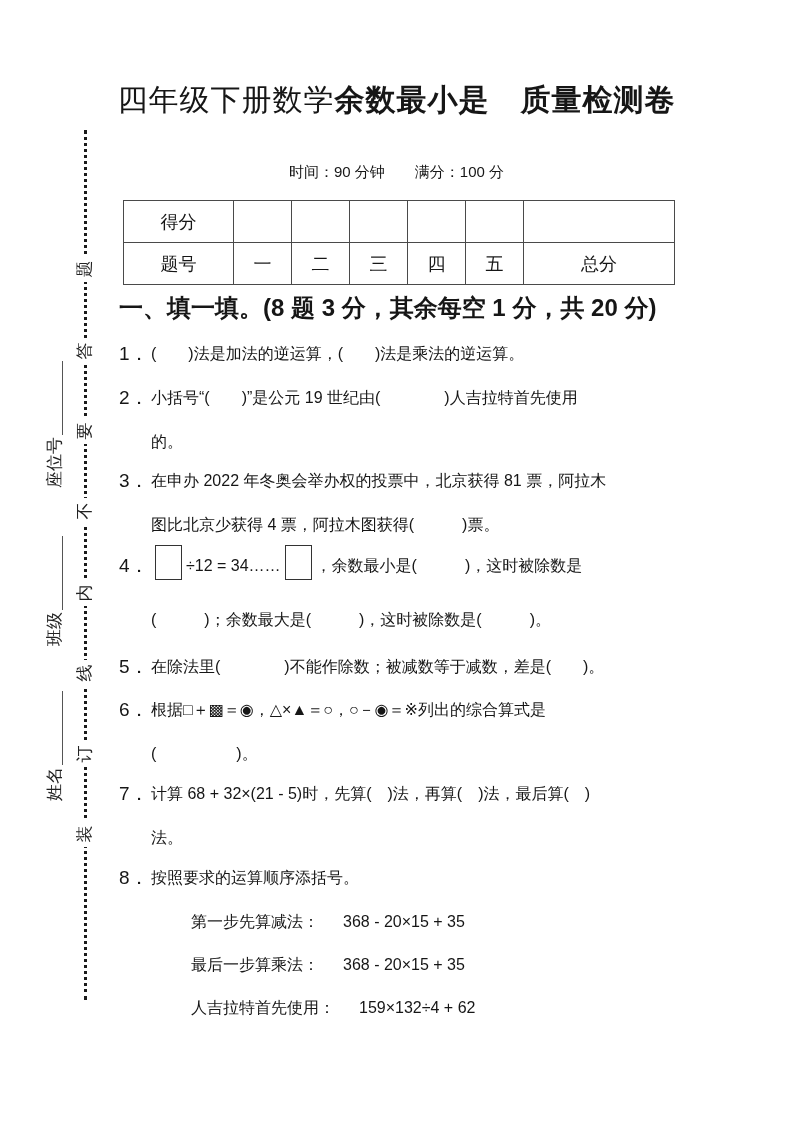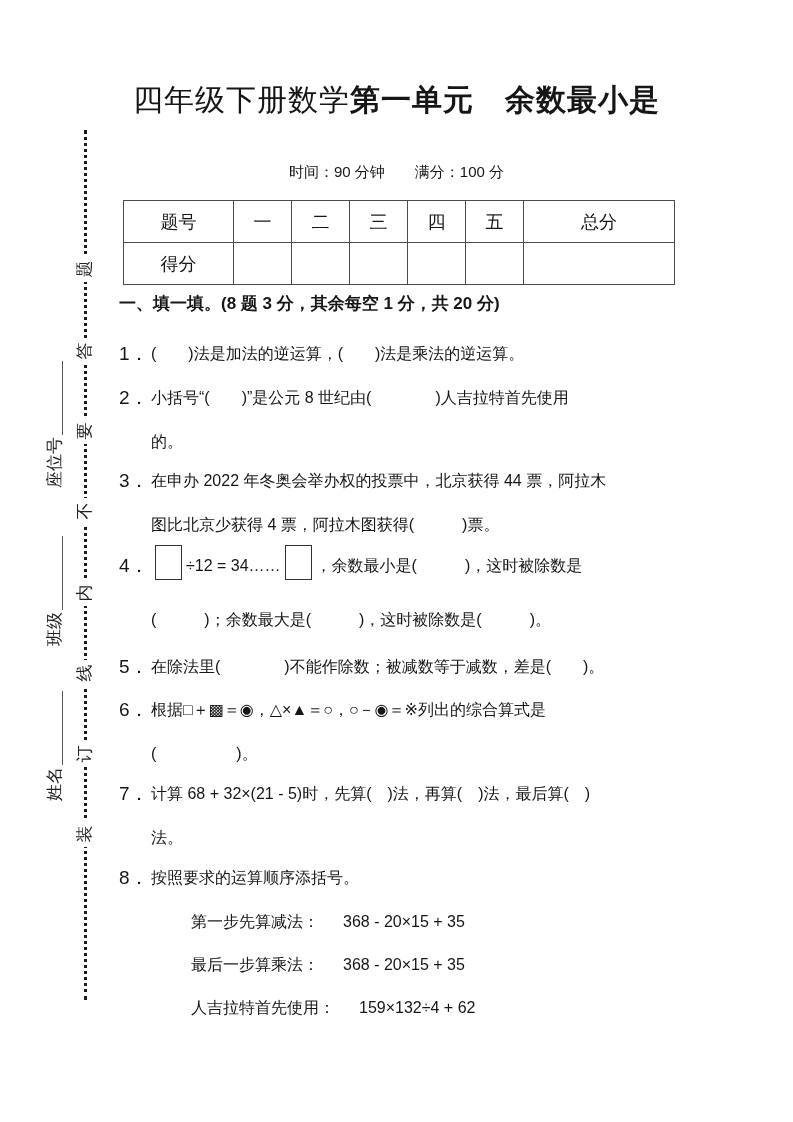--- a/index.html
+++ b/index.html
@@ -53,21 +53,21 @@
     border-collapse:collapse; table-layout:fixed;
   }
   .score-table td {
     border:1.5px solid #4a4a4a; height:42px;
     text-align:center; vertical-align:middle; font-size:18px;
   }
 
   
   .section-heading {
     position:absolute; left:119px; top:292px;
-    font-size:17px; font-weight:800; white-space:nowrap;
+    font-size:24px; font-weight:800; white-space:nowrap;
   }
   .question { position:absolute; left:119px; display:flex; white-space:nowrap; }
   .qnum { flex:none; width:32px; font-size:19px; line-height:44px; }
   .qbody { flex:none; font-size:16px; }
   .qline { line-height:44px; }
   .q4-line1 { line-height:60px; }
   .q4-line2 { line-height:48px; }
   .blank-box {
     display:inline-block; width:27px; height:35px;
     border:1.5px solid #333; vertical-align:-9px; margin:0 4px;
@@ -100,76 +100,76 @@
   </div>
   <div class="vlabel" style="left:-23px; top:556px">
     <span>班级</span>
       <span class="fill-line"></span>
   </div>
   <div class="vlabel" style="left:-23px; top:711px">
     <span>姓名</span>
       <span class="fill-line"></span>
   </div>
 
-  <h1 class="title"><span class="t-regular">四年级下册数学</span><span class="t-bold">第一单元　余数最小是</span></h1>
+  <h1 class="title"><span class="t-regular">四年级下册数学</span><span class="t-bold">余数最小是　质量检测卷</span></h1>
   <div class="info-line">时间：90 分钟　　满分：100 分</div>
 
   <table class="score-table">
     <colgroup>
       <col style="width:110px">
         <col style="width:58px">
         <col style="width:58px">
       <col style="width:58px">
         <col style="width:58px">
         <col style="width:58px">
       <col style="width:151px">
     </colgroup>
     <tbody>
         <tr>
+      <td>得分</td>
+      <td></td>
+      <td></td>
+      <td></td>
+      <td></td>
+      <td></td>
+      <td></td>
+    </tr>
+    <tr>
       <td>题号</td>
       <td>一</td>
       <td>二</td>
       <td>三</td>
       <td>四</td>
       <td>五</td>
       <td>总分</td>
     </tr>
-    <tr>
-      <td>得分</td>
-      <td></td>
-      <td></td>
-      <td></td>
-      <td></td>
-      <td></td>
-      <td></td>
-    </tr>
   </tbody>
     </table>
 
   <div class="section-heading">一、填一填。(8 题 3 分，其余每空 1 分，共 20 分)</div>
 
   <div class="question" id="q1">
     <span class="qnum">1．</span>
     <div class="qbody">
       <div class="qline">(　　)法是加法的逆运算，(　　)法是乘法的逆运算。</div>
     </div>
   </div>
 
   <div class="question" id="q2">
     <span class="qnum">2．</span>
     <div class="qbody">
-      <div class="qline">小括号“(　　)”是公元 8 世纪由(　　　　)人吉拉特首先使用</div>
+      <div class="qline">小括号“(　　)”是公元 19 世纪由(　　　　)人吉拉特首先使用</div>
       <div class="qline">的。</div>
     </div>
   </div>
 
   <div class="question" id="q3">
     <span class="qnum">3．</span>
     <div class="qbody">
-      <div class="qline">在申办 2022 年冬奥会举办权的投票中，北京获得 44 票，阿拉木</div>
+      <div class="qline">在申办 2022 年冬奥会举办权的投票中，北京获得 81 票，阿拉木</div>
       <div class="qline">图比北京少获得 4 票，阿拉木图获得(　　　)票。</div>
     </div>
   </div>
 
   <div class="question" id="q4">
     <span class="qnum" style="line-height:60px">4．</span>
     <div class="qbody">
       <div class="qline q4-line1"><span class="blank-box"></span><span>÷12 = 34……</span><span class="blank-box"></span><span>，余数最小是(　　　)，这时被除数是</span></div>
       <div class="qline q4-line2">(　　　)；余数最大是(　　　)，这时被除数是(　　　)。</div>
     </div>

